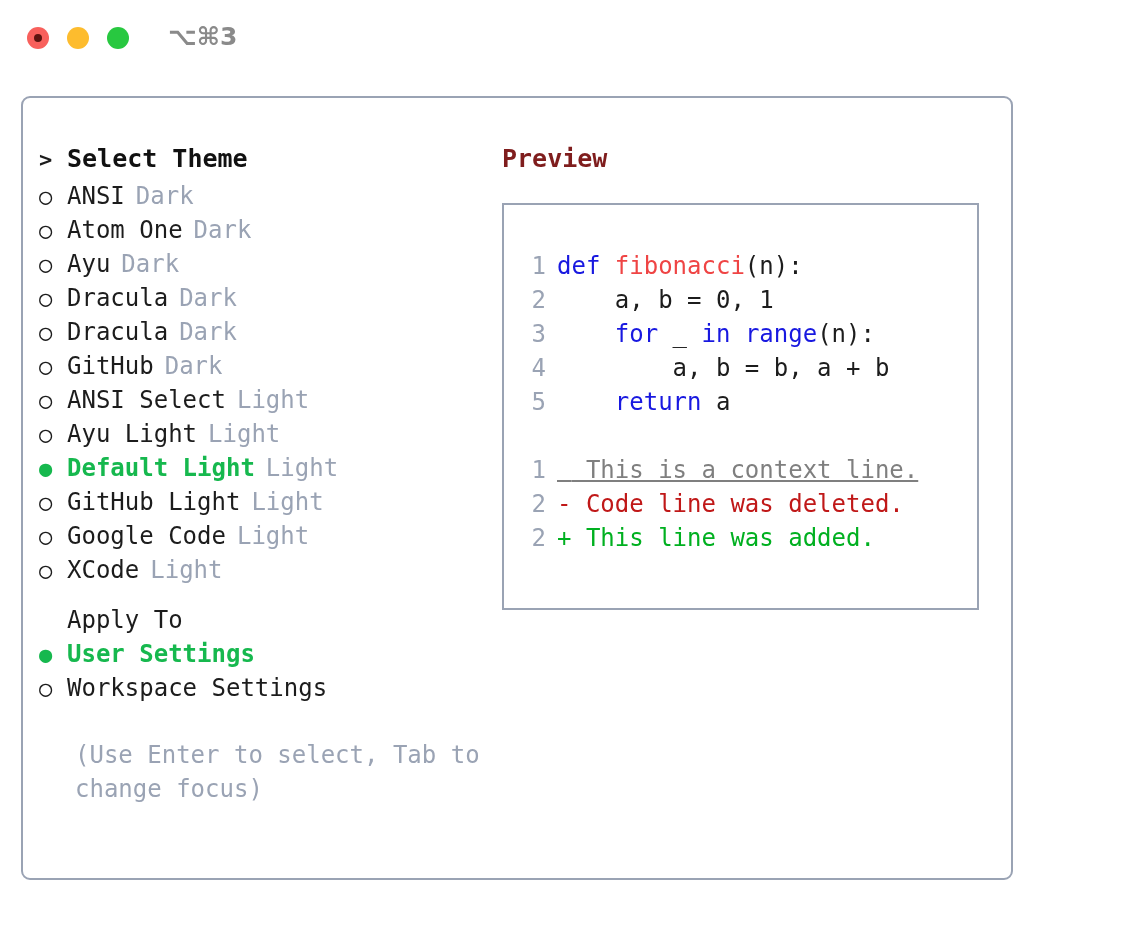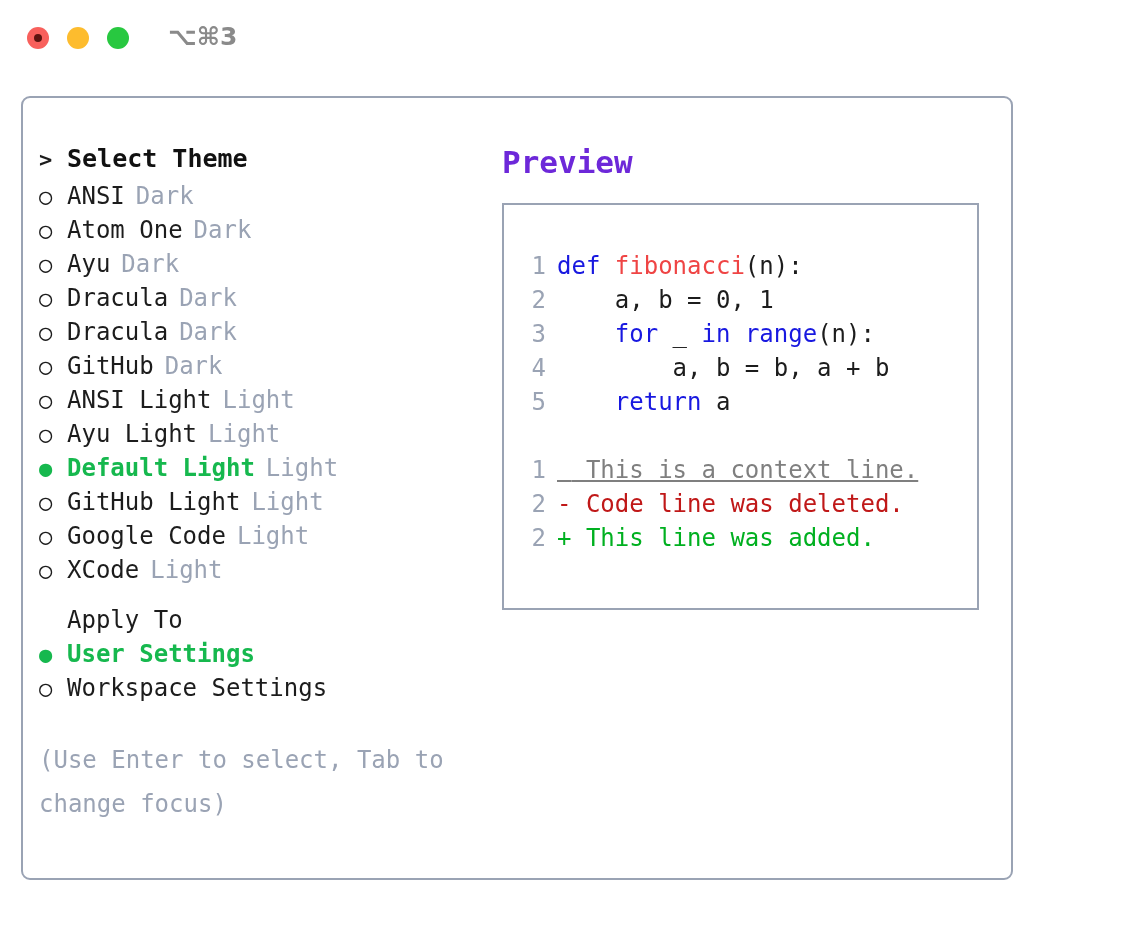--- a/index.html
+++ b/index.html
@@ -139,35 +139,36 @@
     height: 34px;
     font-size: 24px;
     color: #1c1c1c;
     white-space: nowrap;
   }
 
   .hint {
     margin-top: 30px;
     font-size: 24px;
     color: #9aa3b4;
-    line-height: 44px;
+    line-height: 34px;
     width: 410px;
+    margin-left: 36px;
   }
 
   
   .right-col {
     position: absolute;
     left: 479px;
     top: 46px;
     width: 495px;
   }
   .preview-title {
-    font-size: 31px;
+    font-size: 25px;
     font-weight: bold;
-    color: #6d28d9;
+    color: #7f1d1d;
     height: 38px;
   }
   .preview-box {
     margin-top: 21px;
     width: 477px;
     height: 407px;
     border: 2px solid #9aa3b4;
     box-sizing: border-box;
     background: #ffffff;
     position: relative;
@@ -252,21 +253,21 @@
             <span class="label">Dracula</span>
             <span class="badge">Dark</span>
           </div>
           <div class="row">
             <span class="marker">○</span>
             <span class="label">GitHub</span>
             <span class="badge">Dark</span>
           </div>
           <div class="row">
             <span class="marker">○</span>
-            <span class="label">ANSI Light</span>
+            <span class="label">ANSI Select</span>
             <span class="badge">Light</span>
           </div>
           <div class="row">
             <span class="marker">○</span>
             <span class="label">Ayu Light</span>
             <span class="badge">Light</span>
           </div>
           <div class="row selected">
             <span class="marker sel">●</span>
             <span class="label">Default Light</span>

